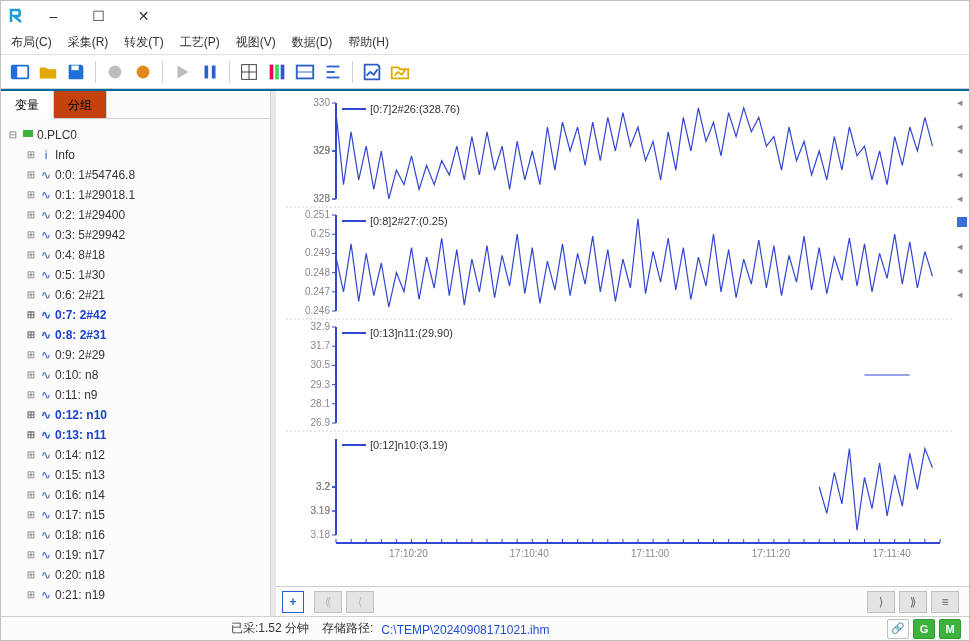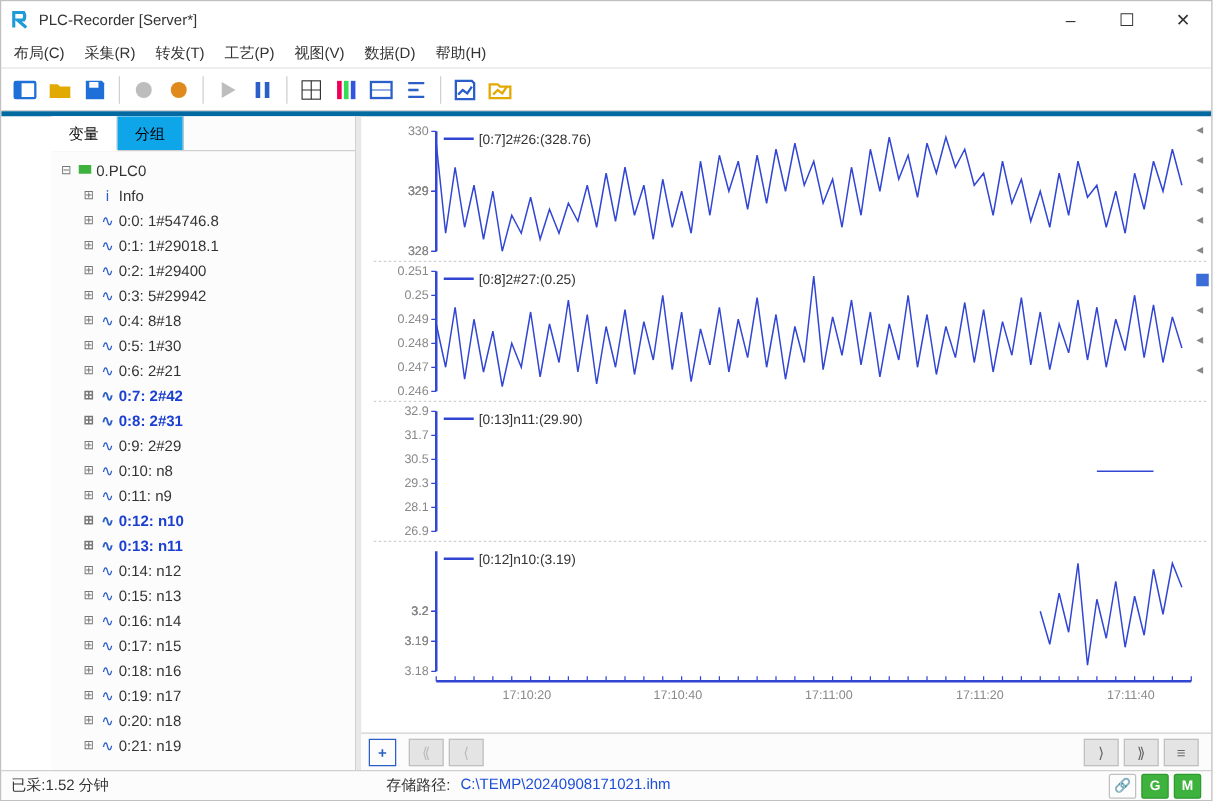--- a/index.html
+++ b/index.html
@@ -11,24 +11,24 @@
   .titlebar .winbtns { display: flex; }
   .titlebar .winbtn { width: 45px; height: 30px; display: flex; align-items: center; justify-content: center; color: #333; font-size: 14px; }
   
   .menubar { background: #ffffff; height: 24px; display: flex; align-items: center; padding-left: 10px; gap: 16px; color: #333; border-bottom: 1px solid #e0e0e0;}
   .menubar .menuitem { font-size: 12px; cursor: default; }
   
   .toolbar { background: #ffffff; height: 34px; display: flex; align-items: center; padding: 0 6px; border-bottom: 1px solid #d0d0d0; gap:2px;}
   .toolbar .tbtn { width: 26px; height: 26px; display:flex; align-items:center; justify-content:center; border-radius:2px; }
   .toolbar .sep { width:1px; height:22px; background:#d0d0d0; margin:0 4px; }
   
-  .main { flex:1; display:flex; background:#ffffff; overflow:hidden; border-top: 4px solid #0369a1; padding-left: 40px;}
+  .main { flex:1; display:flex; background:#ffffff; overflow:hidden; border-top: 2px solid #0369a1;}
   .left { width: 270px; border-right:1px solid #d0d0d0; display:flex; flex-direction:column; background:#fcfcfc;}
   .tabs { height: 28px; display:flex; border-bottom:1px solid #d0d0d0; }
-  .tab { padding:6px 14px; border-right:1px solid #d0d0d0; background:#0ea5e9; cursor:default; }
+  .tab { padding:6px 14px; border-right:1px solid #d0d0d0; background:#c2410c; cursor:default; }
   .tab.active { background:#ffffff; border-bottom:2px solid #ffffff; margin-bottom:-1px; font-weight:normal;}
   .tree { flex:1; overflow-y:auto; padding:6px 4px; font-size:12px; line-height:20px; color:#333;}
   .tree .node { display:flex; align-items:center; height:20px; padding-left:4px; white-space:nowrap;}
   .tree .node .exp { width:12px; color:#777; font-size:10px; text-align:center;}
   .tree .node .ico { width:14px; text-align:center; color:#2a5ec8; margin:0 2px;}
   .tree .node.bold { color:#1a3fd1; font-weight:bold;}
   .tree .depth0 { padding-left: 2px;}
   .tree .depth1 { padding-left: 20px;}
   
   .vsplit { width:5px; background:#e8e8e8; cursor:col-resize; }
@@ -39,22 +39,22 @@
   .strip-ctrls { height:30px; border-top:1px solid #d0d0d0; display:flex; align-items:center; padding:0 6px; background:#fcfcfc;}
   .sq { width:22px; height:22px; border:1px solid #2a5ec8; display:flex; align-items:center; justify-content:center; color:#2a5ec8; font-weight:bold; margin-right:4px;}
   .navbtn { width:28px; height:22px; background:#e4e4e4; border:1px solid #c0c0c0; margin-right:4px; display:flex; align-items:center; justify-content:center; color:#666;}
   .navbtn.off { color:#bbb;}
   
   .gutter { position:absolute; top:0; right:0; bottom:0; width:14px; display:flex; flex-direction:column; gap:14px; padding-top:6px; align-items:center;}
   .gutter .gi { width:10px; height:10px; font-size:11px; color:#888; line-height:10px;}
   .gutter .gi.active { background:#3b6dd8; }
   
   .status { height:24px; border-top:1px solid #d0d0d0; background:#fcfcfc; display:flex; align-items:center; padding:0 8px; font-size:12px;}
-  .status .left-st { flex:0 0 300px; color:#333;}
-  .status .mid { flex:1; display:flex; align-items:flex-start; gap:8px;}
+  .status .left-st { flex:0 0 300px; color:#333;text-align:right;}
+  .status .mid { flex:1; display:flex; align-items:flex-end; gap:8px;margin-left:13px;}
   .status .mid .lbl { color:#333;}
   .status .mid .path { color:#1d4ed8;}
   .status .righticons { display:flex; gap:4px; align-items:center;}
   .sb { width:22px; height:20px; border:1px solid #c0c0c0; display:flex; align-items:center; justify-content:center; font-size:11px; font-weight:bold; border-radius:2px;}
   .sb.link { color:#555;}
   .sb.g { background:#3db23d; color:#fff; border-color:#2f9a2f;}
   .sb.m { background:#3db23d; color:#fff; border-color:#2f9a2f;}
   
   .tree::-webkit-scrollbar { width:16px;}
   .tree::-webkit-scrollbar-thumb { background:#c8c8c8; border:3px solid #fcfcfc; border-radius:8px;}
@@ -67,21 +67,20 @@
 </style>
 </head>
 <body>
 
 <div class="titlebar">
   <span class="logo">
     <svg width="16" height="16">
         <path d="M2 14 L2 2 L10 2 A6 6 0 0 1 10 8 L5 8 L12 14" fill="none" stroke="#1e9bd8" stroke-width="2.5"></path>
       </svg>
   </span>
-  <span class="title">PLC-Recorder  [Server*]</span>
   <div class="winbtns">
     <div class="winbtn">–</div>
     <div class="winbtn">☐</div>
     <div class="winbtn">✕</div>
   </div>
 </div>
 
 <div class="menubar">
   <span class="menuitem">布局(C)</span>
   <span class="menuitem">采集(R)</span>

